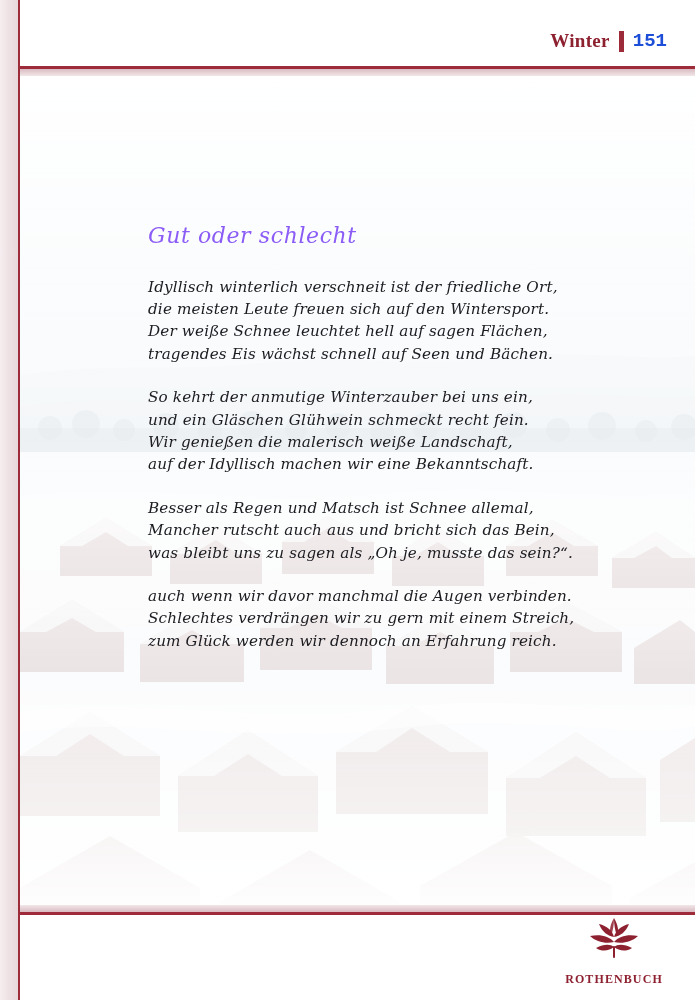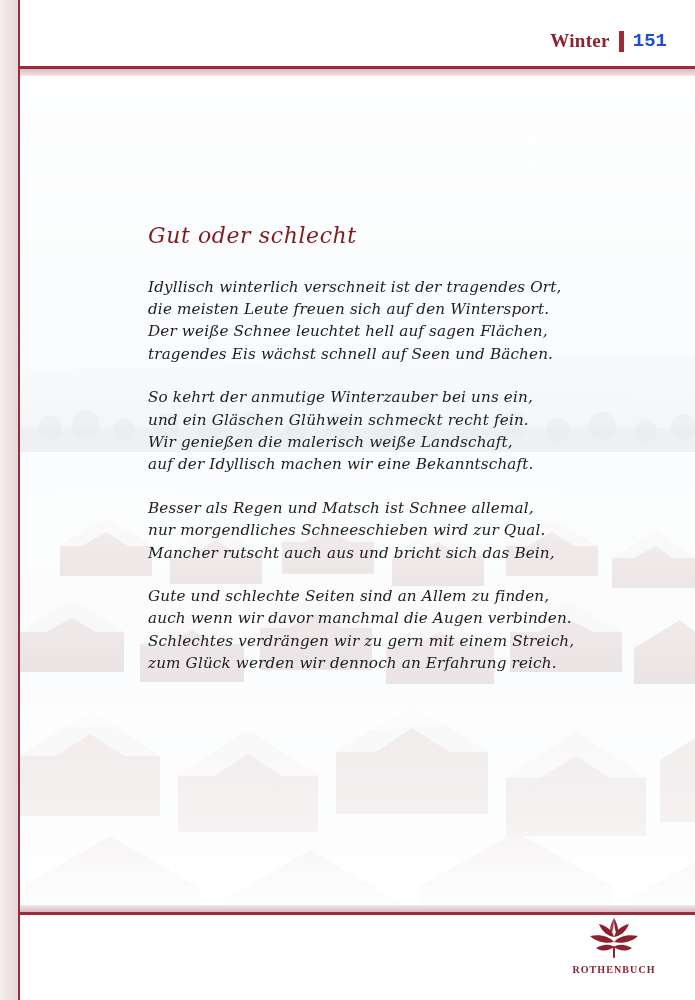--- a/index.html
+++ b/index.html
@@ -165,21 +165,21 @@
     color: #1d1d22;
   }
   .poem-title {
     font-family: "DejaVu Serif", serif;
     font-size: 22px;
     line-height: 1.25;
     letter-spacing: 0.6px;
     margin-bottom: 26px;
     font-style: italic;
     font-weight: 400;
-    color: #7f1d1d;
+    color: #8b5cf6;
   }
   .stanza {
     margin-bottom: 21px;
   }
   .stanza:last-child { margin-bottom: 0; }
   .line {
     font-family: "DejaVu Serif", serif;
     font-style: italic;
     font-size: 15.2px;
     line-height: 22.4px;
@@ -195,24 +195,24 @@
     bottom: 12px;
     width: 110px;
     height: 72px;
     z-index: 8;
     text-align: center;
   }
   .logo-mark { display: block; margin: 0 auto; }
   .logo-text {
     font-family: "Liberation Serif", serif;
     font-weight: bold;
-    font-size: 10px;
+    font-size: 12px;
     letter-spacing: 1.1px;
     color: #8d2130;
-    margin-top: 2px;
+    margin-top: 10px;
   }
 </style>
 </head>
 <body>
 
 <div class="page">
 
   <div class="photo">
     <svg width="675" height="834" viewBox="0 0 675 834" preserveAspectRatio="none" aria-hidden="true">
       <defs>
@@ -335,41 +335,40 @@
       <span class="header-pageno">151</span>
     </div>
   </div>
   <div class="header-rule"></div>
   <div class="header-rule-2"></div>
 
   <div class="poem">
     <div class="poem-title">Gut oder schlecht</div>
 
     <div class="stanza">
-      <div class="line">Idyllisch winterlich verschneit ist der tragendes Ort,</div>
+      <div class="line">Idyllisch winterlich verschneit ist der friedliche Ort,</div>
       <div class="line">die meisten Leute freuen sich auf den Wintersport.</div>
       <div class="line">Der weiße Schnee leuchtet hell auf sagen Flächen,</div>
       <div class="line">tragendes Eis wächst schnell auf Seen und Bächen.</div>
     </div>
 
     <div class="stanza">
       <div class="line">So kehrt der anmutige Winterzauber bei uns ein,</div>
       <div class="line">und ein Gläschen Glühwein schmeckt recht fein.</div>
       <div class="line">Wir genießen die malerisch weiße Landschaft,</div>
       <div class="line">auf der Idyllisch machen wir eine Bekanntschaft.</div>
     </div>
 
     <div class="stanza">
       <div class="line">Besser als Regen und Matsch ist Schnee allemal,</div>
-      <div class="line">nur morgendliches Schneeschieben wird zur Qual.</div>
       <div class="line">Mancher rutscht auch aus und bricht sich das Bein,</div>
+      <div class="line">was bleibt uns zu sagen als „Oh je, musste das sein?“.</div>
     </div>
 
     <div class="stanza">
-      <div class="line">Gute und schlechte Seiten sind an Allem zu finden,</div>
       <div class="line">auch wenn wir davor manchmal die Augen verbinden.</div>
       <div class="line">Schlechtes verdrängen wir zu gern mit einem Streich,</div>
       <div class="line">zum Glück werden wir dennoch an Erfahrung reich.</div>
     </div>
   </div>
 
   <div class="footer-rule-grad"></div>
   <div class="footer-rule"></div>
   <div class="footer"></div>
 

